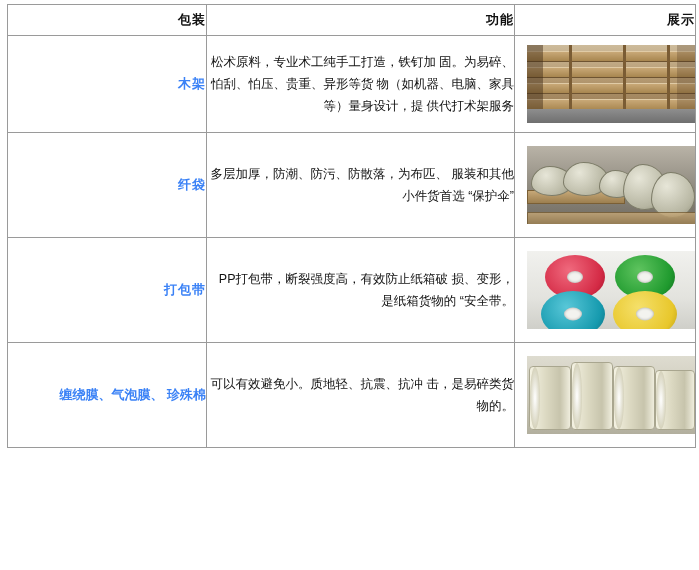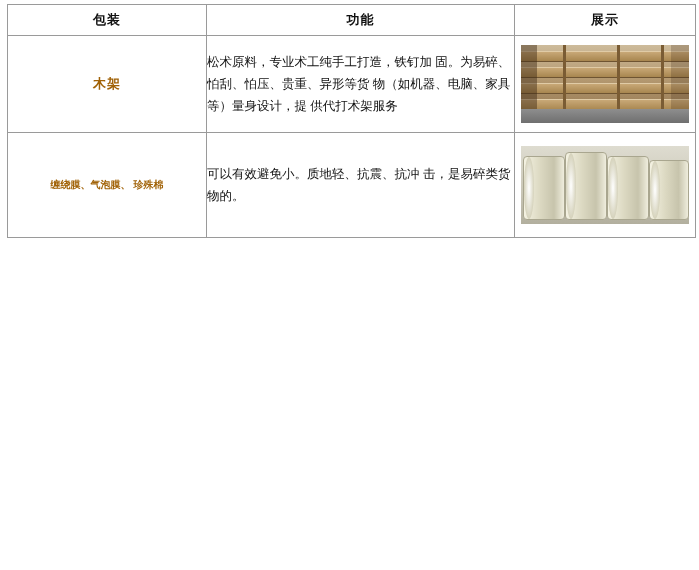--- a/index.html
+++ b/index.html
@@ -24,43 +24,44 @@
   table.pkg-table {
     border-collapse: collapse;
     width: 688px;
     margin-left: 3px;
     table-layout: fixed;
   }
   table.pkg-table td, table.pkg-table th {
     border: 1px solid #9a9a9a;
     vertical-align: middle;
     padding: 0;
+    text-align: right;
   }
   .col-a { width: 199px; }
   .col-b { width: 308px; }
   .col-c { width: 181px; }
 
   thead th {
     height: 30px;
     font-size: 13px;
     font-weight: bold;
     text-align: center;
     color: #111;
     letter-spacing: 1px;
   }
   .name-cell {
     text-align: center;
     font-size: 13px;
     font-weight: bold;
     letter-spacing: 1px;
-    color: #a16207;
+    color: #3b82f6;
     padding: 4px 6px;
   }
   .name-cell.small {
-    font-size: 10px;
+    font-size: 13px;
     letter-spacing: 0px;
   }
   .desc-cell {
     font-size: 12.5px;
     line-height: 22px;
     padding: 6px 12px 6px 10px;
     color: #111;
     text-align: left;
   }
   .img-cell {
@@ -214,21 +215,56 @@
             <span class="crateline" style="left:96px;top:0;width:3px;height:64px;"></span>
             <span class="crateline" style="left:140px;top:0;width:3px;height:64px;"></span>
             <span class="dark" style="left:0;top:0;width:16px;height:64px;"></span>
             <span class="dark" style="left:150px;top:0;width:18px;height:64px;opacity:.5;"></span>
             <span class="floor"></span>
           </span>
         </td>
       </tr>
 
 
-
+      <tr class="row-bag">
+        <td class="name-cell">纤袋</td>
+        <td class="desc-cell">多层加厚，防潮、防污、防散落，为布匹、 服装和其他小件货首选 “保护伞”</td>
+        <td class="img-cell">
+          <span class="thumb bags">
+            <span class="pallet" style="left:0;top:44px;width:96px;height:12px;"></span>
+            <span class="sack" style="left:4px;top:20px;width:40px;height:28px;"></span>
+            <span class="sack" style="left:36px;top:16px;width:44px;height:32px;"></span>
+            <span class="sack" style="left:72px;top:24px;width:34px;height:26px;"></span>
+            <span class="sack" style="left:96px;top:18px;width:42px;height:44px;"></span>
+            <span class="sack" style="left:124px;top:26px;width:42px;height:44px;"></span>
+            <span class="pallet" style="left:0;top:66px;width:168px;height:12px;opacity:.8;"></span>
+          </span>
+        </td>
+      </tr>
+
+      <tr class="row-strap">
+        <td class="name-cell">打包带</td>
+        <td class="desc-cell">PP打包带，断裂强度高，有效防止纸箱破 损、变形，是纸箱货物的 “安全带。</td>
+        <td class="img-cell">
+          <span class="thumb reels">
+            <span class="reel red" style="left:18px;top:4px;width:60px;height:44px;">
+              <span class="hole" style="width:16px;height:12px;"></span>
+            </span>
+            <span class="reel green" style="left:88px;top:4px;width:60px;height:44px;">
+              <span class="hole" style="width:16px;height:12px;"></span>
+            </span>
+            <span class="reel cyan" style="left:14px;top:40px;width:64px;height:46px;">
+              <span class="hole" style="width:18px;height:13px;"></span>
+            </span>
+            <span class="reel yellow" style="left:86px;top:40px;width:64px;height:46px;">
+              <span class="hole" style="width:18px;height:13px;"></span>
+            </span>
+          </span>
+        </td>
+      </tr>
 
       <tr class="row-film">
         <td class="name-cell small">缠绕膜、气泡膜、 珍殊棉</td>
         <td class="desc-cell">可以有效避免小。质地轻、抗震、抗冲 击，是易碎类货物的。</td>
         <td class="img-cell">
           <span class="thumb film">
             <span class="roll" style="left:2px;top:10px;width:40px;height:62px;">
                 <span class="end"></span>
               </span>
             <span class="roll" style="left:44px;top:6px;width:40px;height:66px;">

